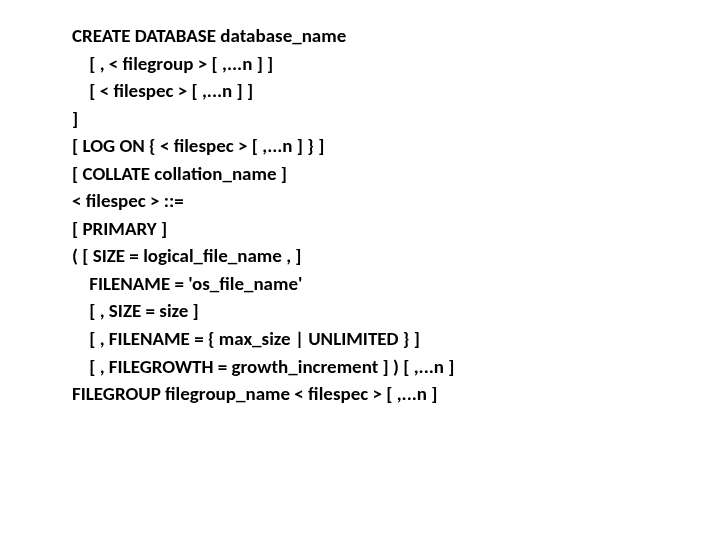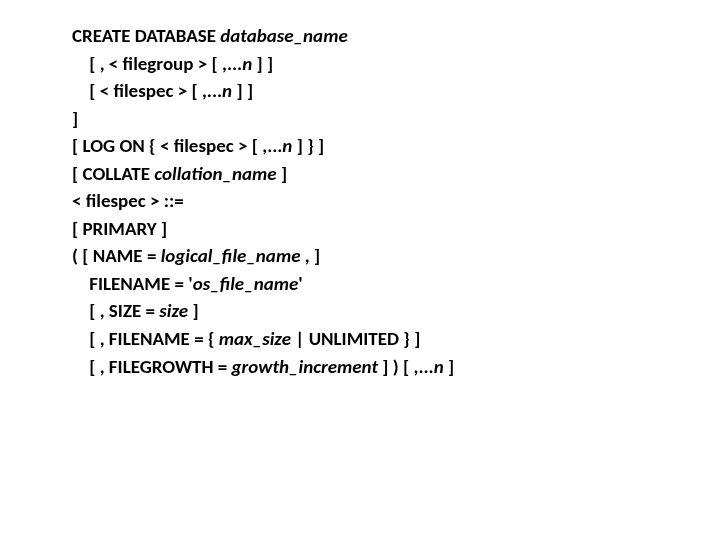--- a/index.html
+++ b/index.html
@@ -13,32 +13,33 @@
     color: #000;
     font-weight: bold;
     line-height: 1.45;
   }
   .content {
     padding: 22px 0 0 72px;
   }
   .line {
     white-space: pre;
   }
-  .i { font-style: italic; }
+  .i { }
 </style>
 </head>
 <body>
 
 <div class="content">
   <div class="line"><span>CREATE DATABASE </span><span class="i">database_name</span></div>
   <div class="line"><span>    [ , &lt; filegroup &gt; [ ,...</span><span class="i">n</span><span> ] ]</span></div>
   <div class="line"><span>    [ &lt; filespec &gt; [ ,...</span><span class="i">n</span><span> ] ]</span></div>
   <div class="line"><span>]</span></div>
   <div class="line"><span>[ LOG ON { &lt; filespec &gt; [ ,...</span><span class="i">n</span><span> ] } ]</span></div>
   <div class="line"><span>[ COLLATE </span><span class="i">collation_name</span><span> ]</span></div>
   <div class="line"><span>&lt; filespec &gt; ::=</span></div>
   <div class="line"><span>[ PRIMARY ]</span></div>
-  <div class="line"><span>( [ NAME = </span><span class="i">logical_file_name</span><span> , ]</span></div>
+  <div class="line"><span>( [ SIZE = </span><span class="i">logical_file_name</span><span> , ]</span></div>
   <div class="line"><span>    FILENAME = '</span><span class="i">os_file_name</span><span>'</span></div>
   <div class="line"><span>    [ , SIZE = </span><span class="i">size</span><span> ]</span></div>
   <div class="line"><span>    [ , FILENAME = { </span><span class="i">max_size</span><span> | UNLIMITED } ]</span></div>
   <div class="line"><span>    [ , FILEGROWTH = </span><span class="i">growth_increment</span><span> ] ) [ ,...</span><span class="i">n</span><span> ]</span></div>
+  <div class="line"><span>FILEGROUP </span><span class="i">filegroup_name</span><span> &lt; filespec &gt; [ ,...</span><span class="i">n</span><span> ]</span></div>
 </div>
 
 </body></html>

